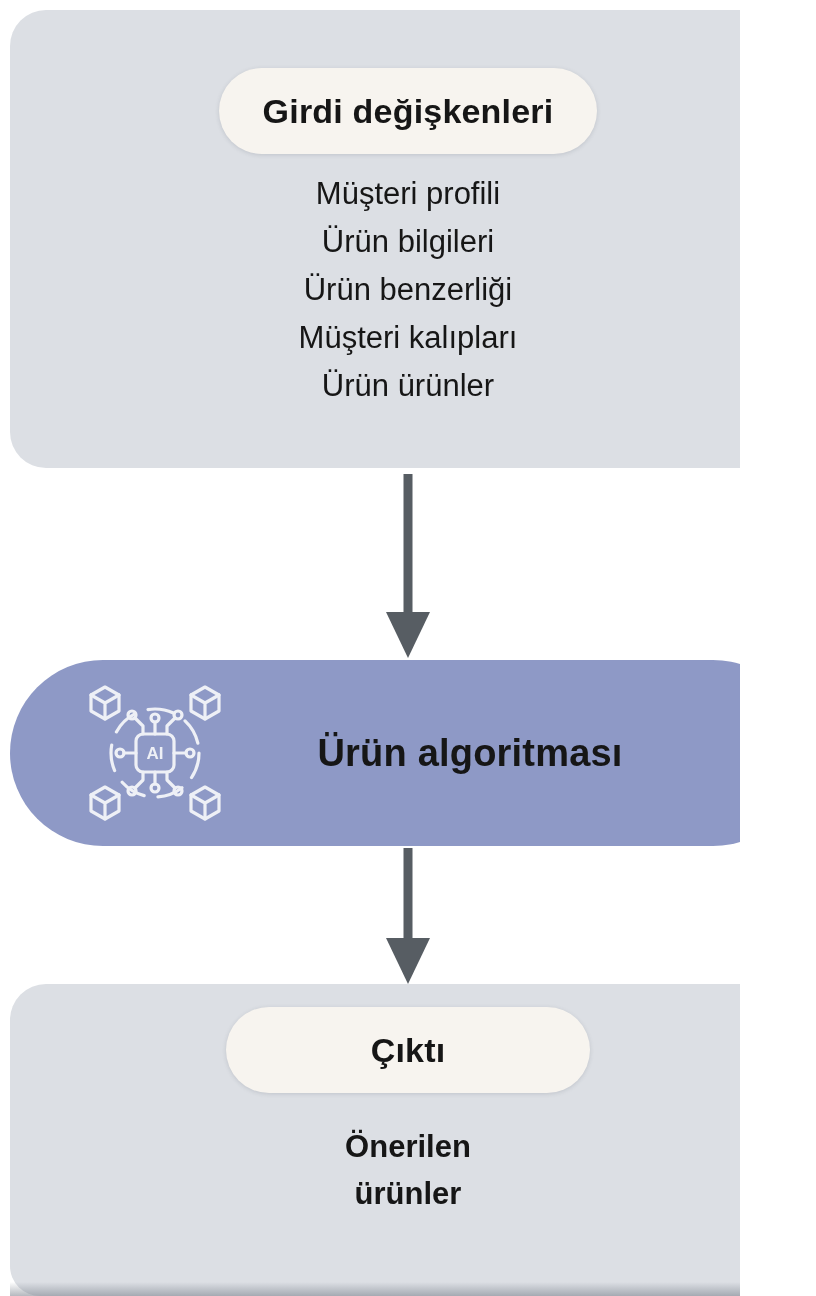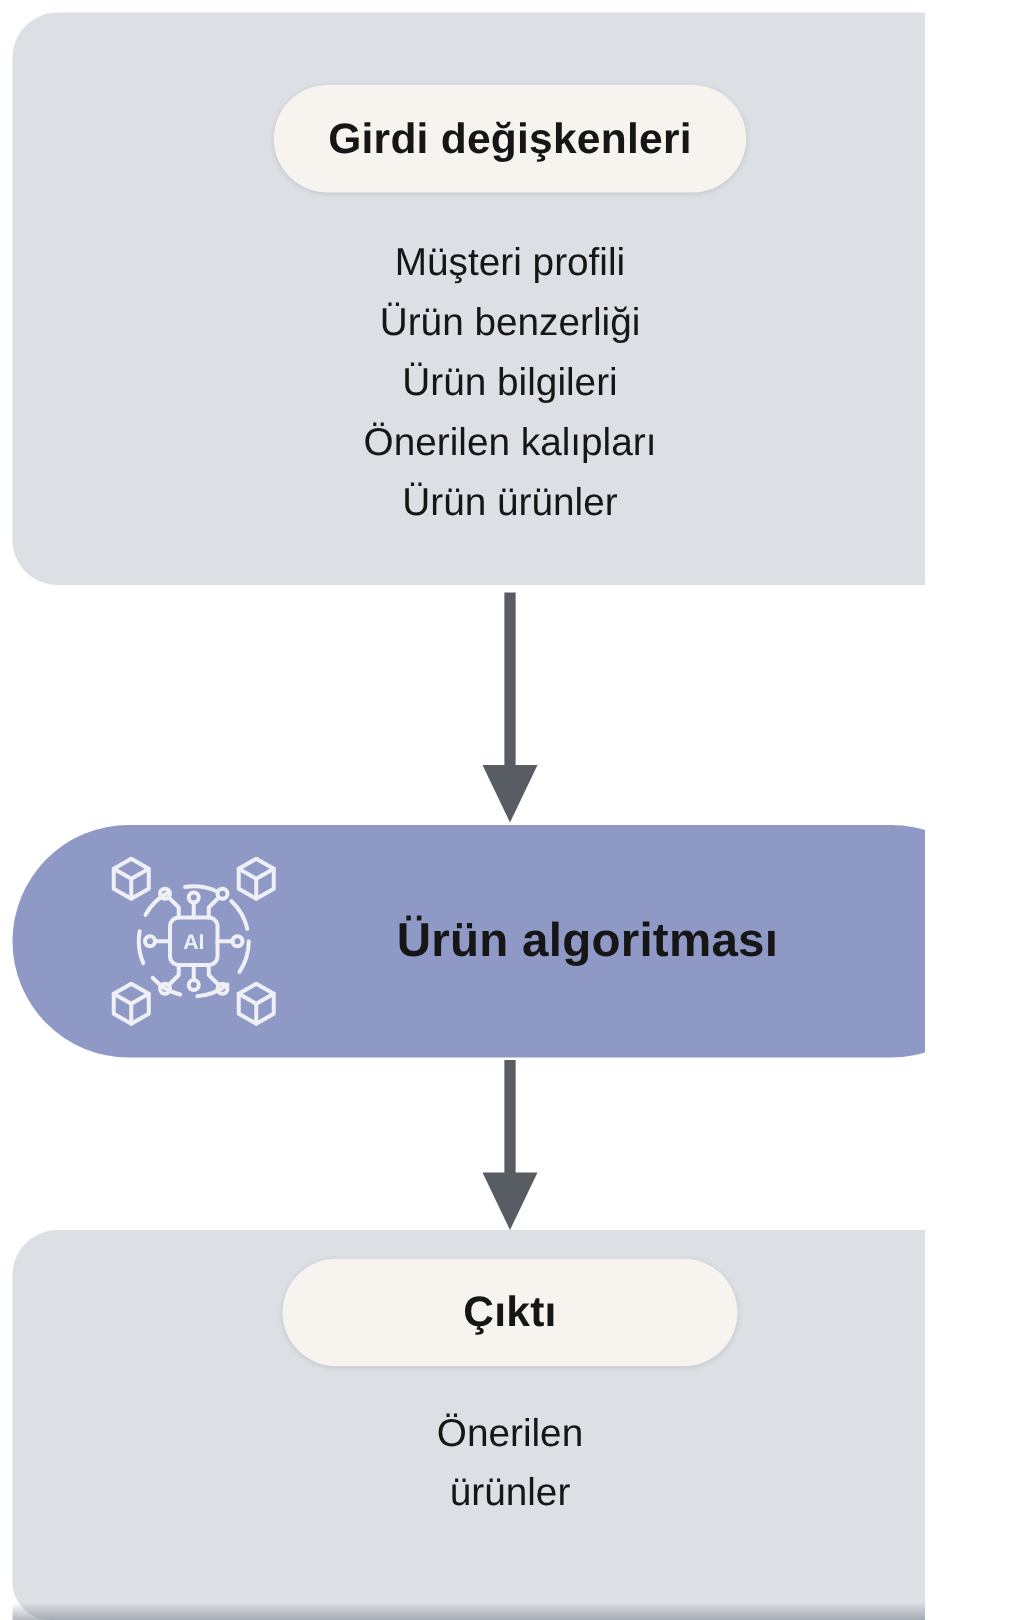--- a/index.html
+++ b/index.html
@@ -38,26 +38,26 @@
     display:flex;align-items:center;justify-content:center;
     box-shadow:0 1px 4px rgba(70,80,95,0.18);
   }
   .input-panel .pill{margin-top:58px;}
   .output-panel .pill{margin-top:23px;}
   .pill span{
     font-size:34px;font-weight:bold;letter-spacing:.2px;white-space:nowrap;
   }
   .item-list{
     list-style:none;
-    margin-top:32px;
+    margin-top:16px;
     text-align:center;
     font-size:31px;
     line-height:48px;
   }
-  .output-panel .item-list{margin-top:30px;line-height:47px;}
+  .output-panel .item-list{margin-top:30px;line-height:47px;font-weight:bold;}
   .arrow{position:absolute;left:384px;}
   .arrow-1{top:472px;}
   .arrow-2{top:846px;}
   .arrow svg line{stroke:var(--arrow);stroke-width:9;}
   .arrow svg path{fill:var(--arrow);}
   .process{
     position:absolute;
     left:10px;top:660px;width:796px;height:186px;
     background:var(--process);
     border-radius:93px;
@@ -86,23 +86,23 @@
 <body>
 
 <div class="canvas">
 
   <section class="panel input-panel">
     <div class="pill">
       <span>Girdi değişkenleri</span>
     </div>
     <ul class="item-list">
       <li>Müşteri profili</li>
+      <li>Ürün bilgileri</li>
       <li>Ürün benzerliği</li>
-      <li>Ürün bilgileri</li>
-      <li>Önerilen kalıpları</li>
+      <li>Müşteri kalıpları</li>
       <li>Ürün ürünler</li>
     </ul>
   </section>
 
   <div class="arrow arrow-1">
     <svg width="48" height="188" viewBox="0 0 48 188" aria-hidden="true">
       <line x1="24" y1="2" x2="24" y2="148"></line>
       <path d="M2 140 L46 140 L24 186 Z"></path>
     </svg>
   </div>

